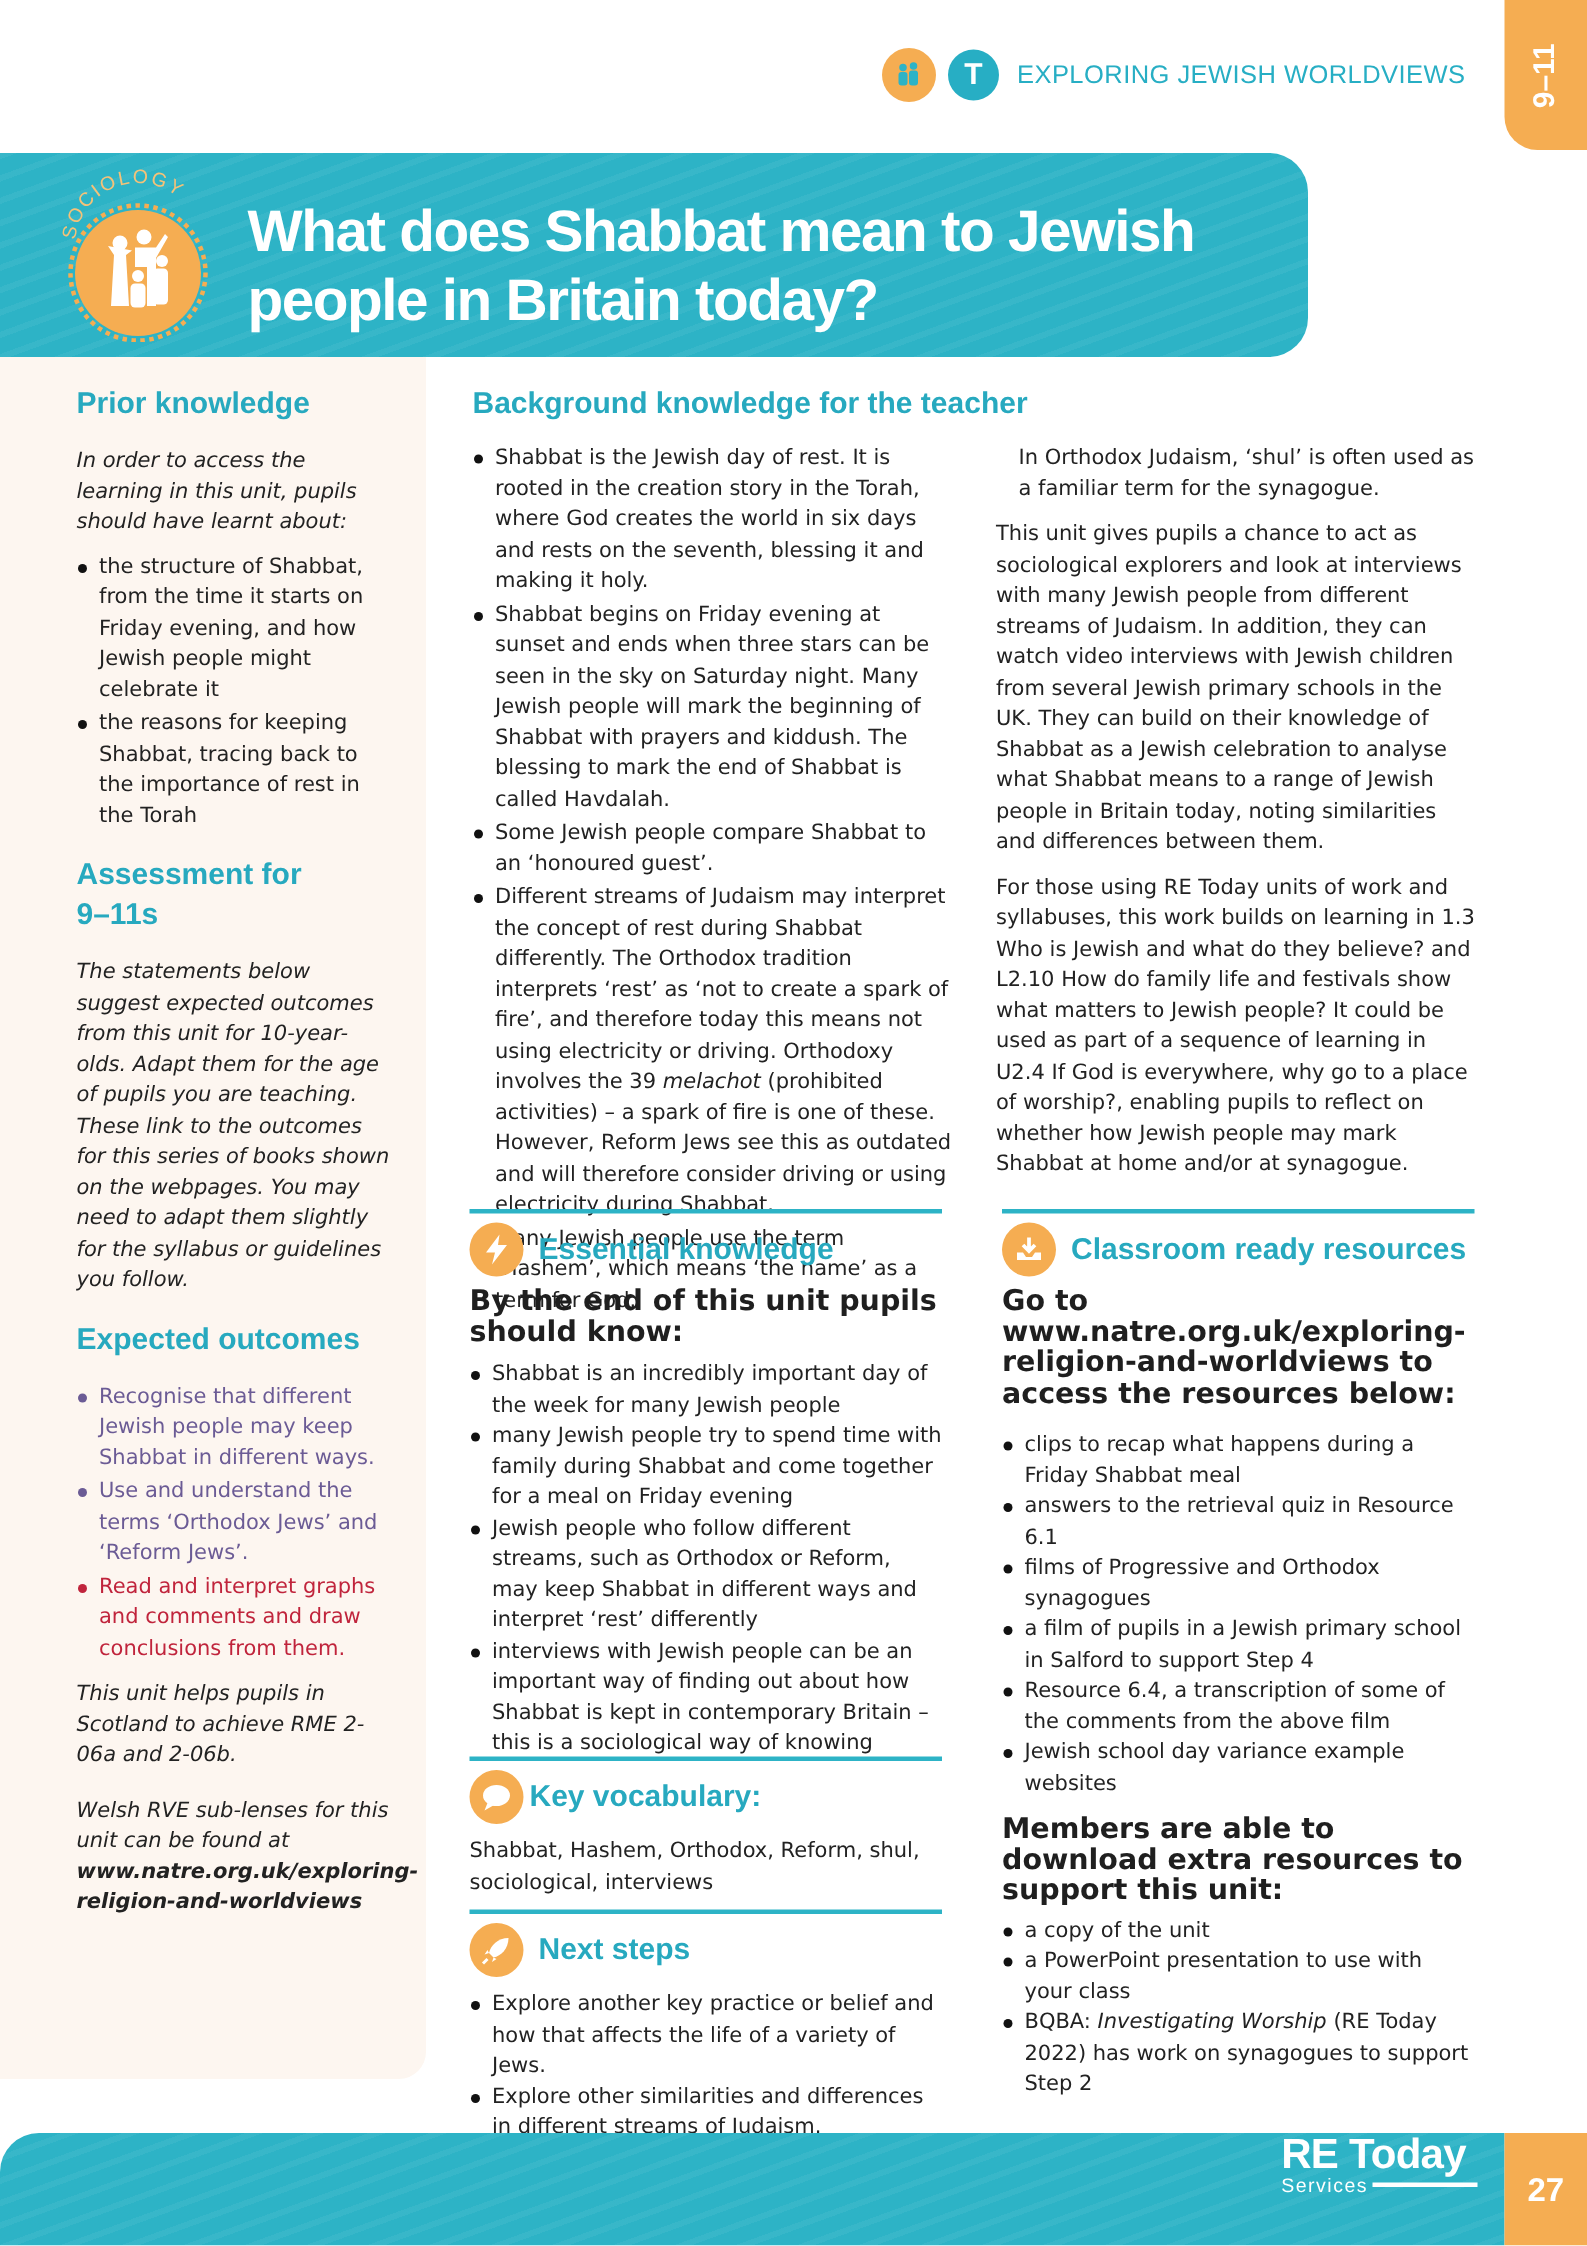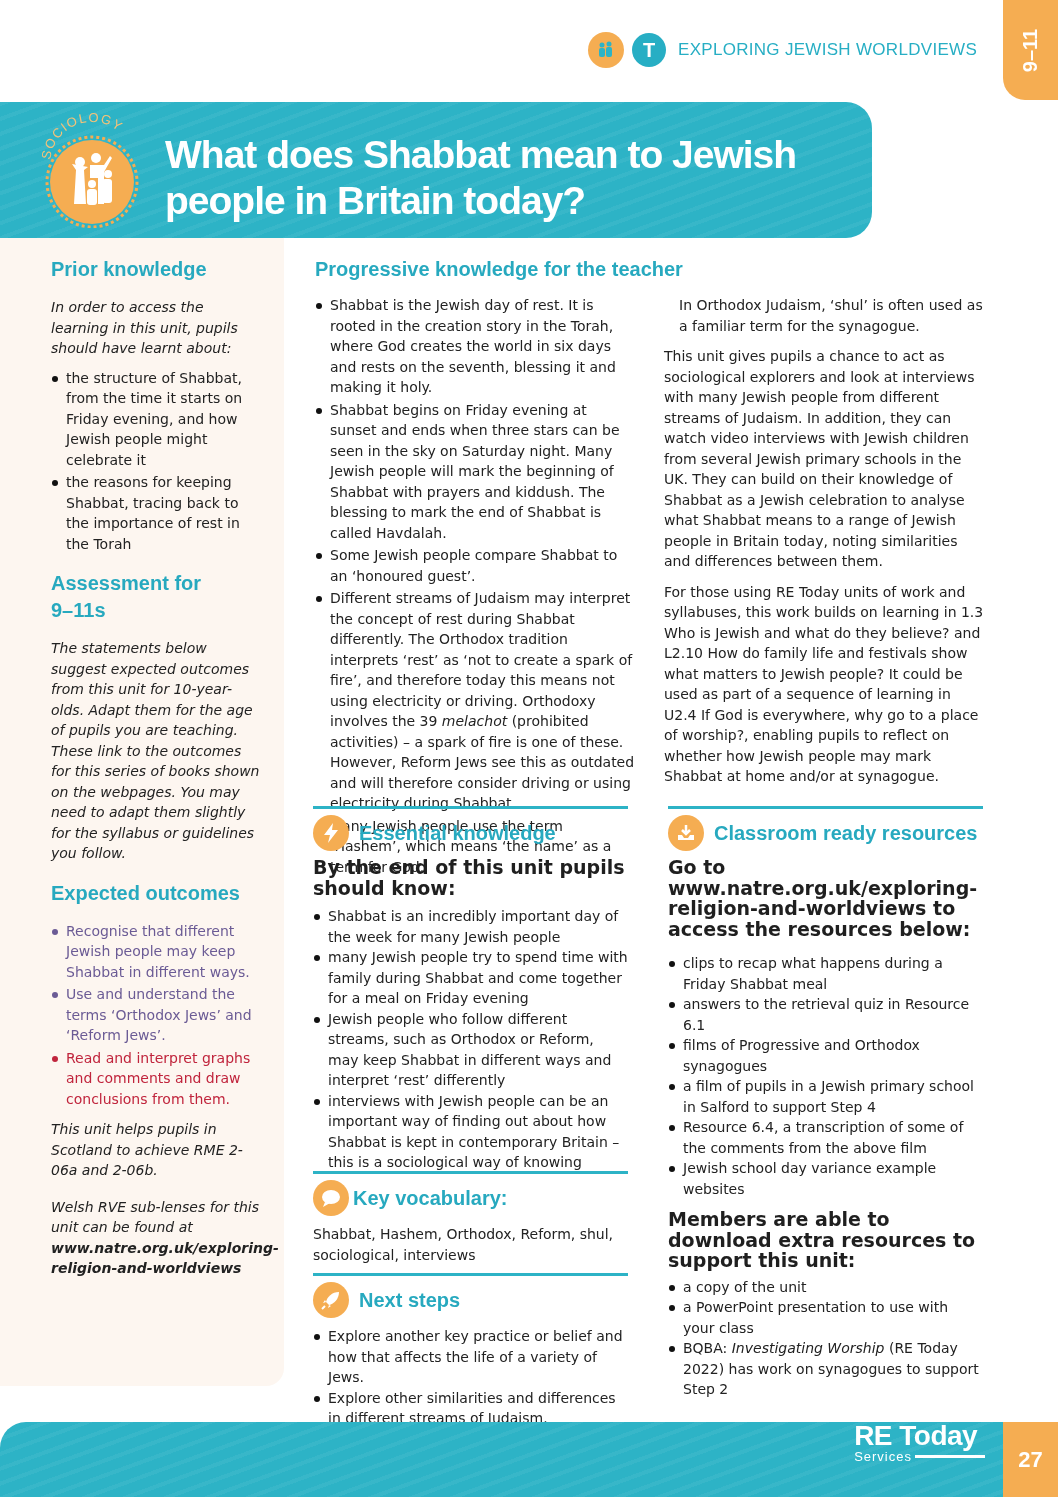--- a/index.html
+++ b/index.html
@@ -120,21 +120,21 @@
   <div class="h-teal" style="margin-top:16px">Expected outcomes</div>
   <ul class="bullets outcomes" style="margin-top:14px">
     <li class="purple">Recognise that different Jewish people may keep Shabbat in different ways.</li>
     <li class="purple">Use and understand the terms ‘Orthodox Jews’ and ‘Reform Jews’.</li>
     <li class="red">Read and interpret graphs and comments and draw conclusions from them.</li>
   </ul>
   <p class="body-text" style="margin-top:10px">This unit helps pupils in Scotland to achieve RME 2-06a and 2-06b.</p>
   <p class="body-text" style="margin-top:16px"><span>Welsh RVE sub-lenses for this unit can be found at </span><span class="bold">www.natre.org.uk/exploring-religion-and-worldviews</span></p>
 </div>
 
-<div class="h-teal bg-heading">Progressive knowledge for the teacher</div>
+<div class="h-teal bg-heading">Background knowledge for the teacher</div>
 <div class="mid-col">
   <ul class="bullets">
     <li>Shabbat is the Jewish day of rest. It is rooted in the creation story in the Torah, where God creates the world in six days and rests on the seventh, blessing it and making it holy.</li>
     <li>Shabbat begins on Friday evening at sunset and ends when three stars can be seen in the sky on Saturday night. Many Jewish people will mark the beginning of Shabbat with prayers and kiddush. The blessing to mark the end of Shabbat is called Havdalah.</li>
     <li>Some Jewish people compare Shabbat to an ‘honoured guest’.</li>
     <li><span>Different streams of Judaism may interpret the concept of rest during Shabbat differently. The Orthodox tradition interprets ‘rest’ as ‘not to create a spark of fire’, and therefore today this means not using electricity or driving. Orthodoxy involves the 39 </span><em>melachot</em><span> (prohibited activities) – a spark of fire is one of these. However, Reform Jews see this as outdated and will therefore consider driving or using electricity during Shabbat.</span></li>
     <li>Many Jewish people use the term ‘Hashem’, which means ‘the name’ as a term for God.</li>
   </ul>
 </div>
 <div class="right-col">

